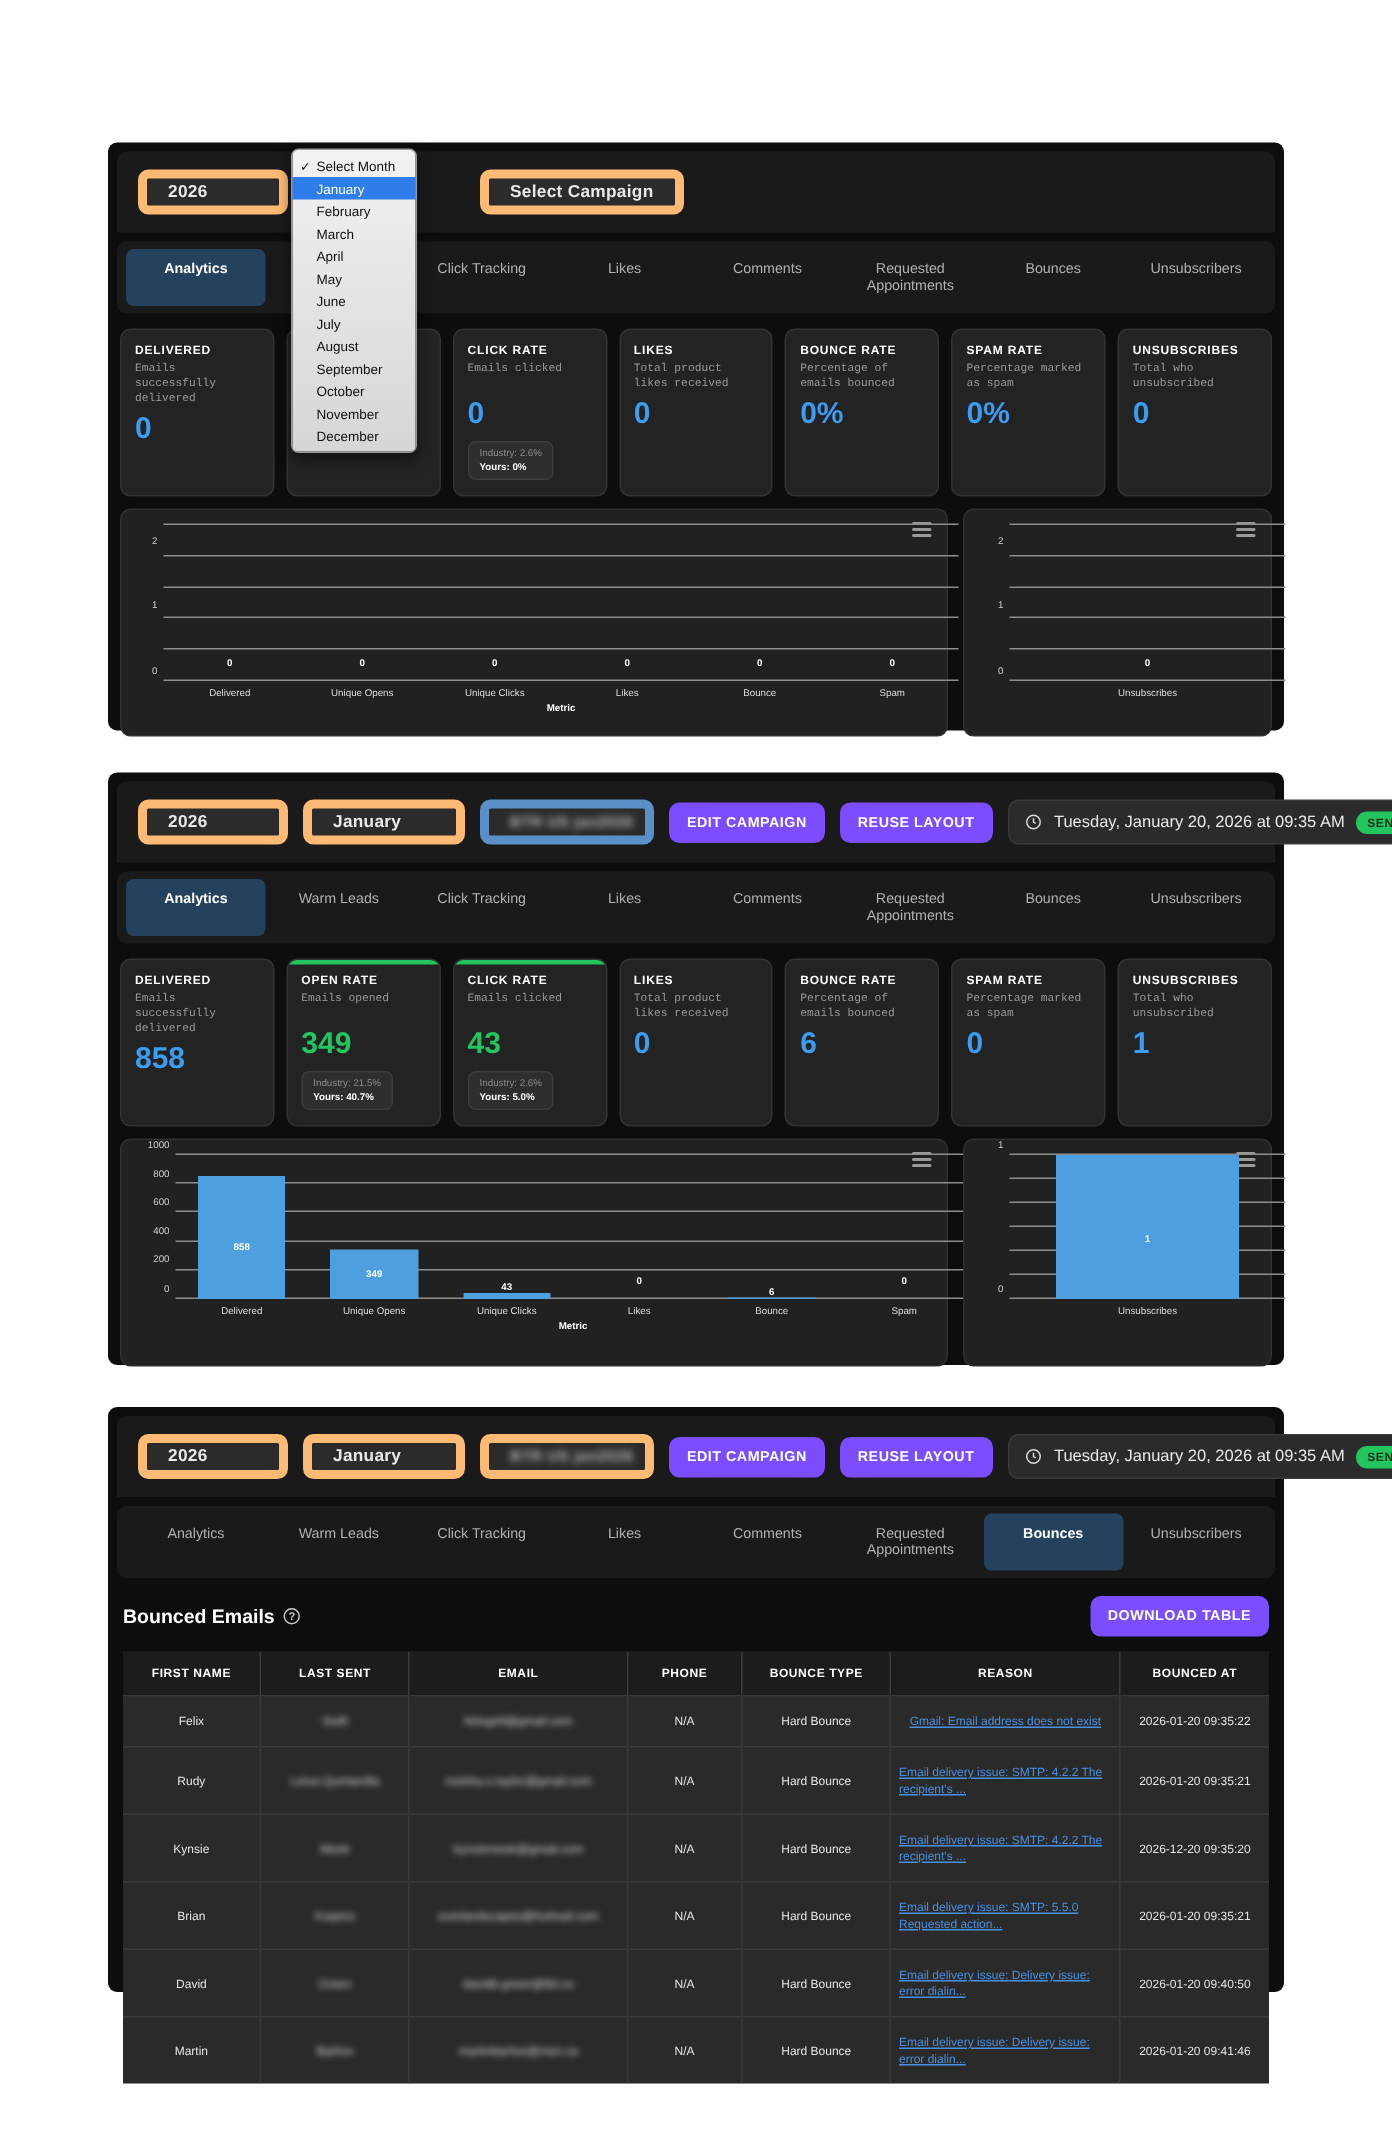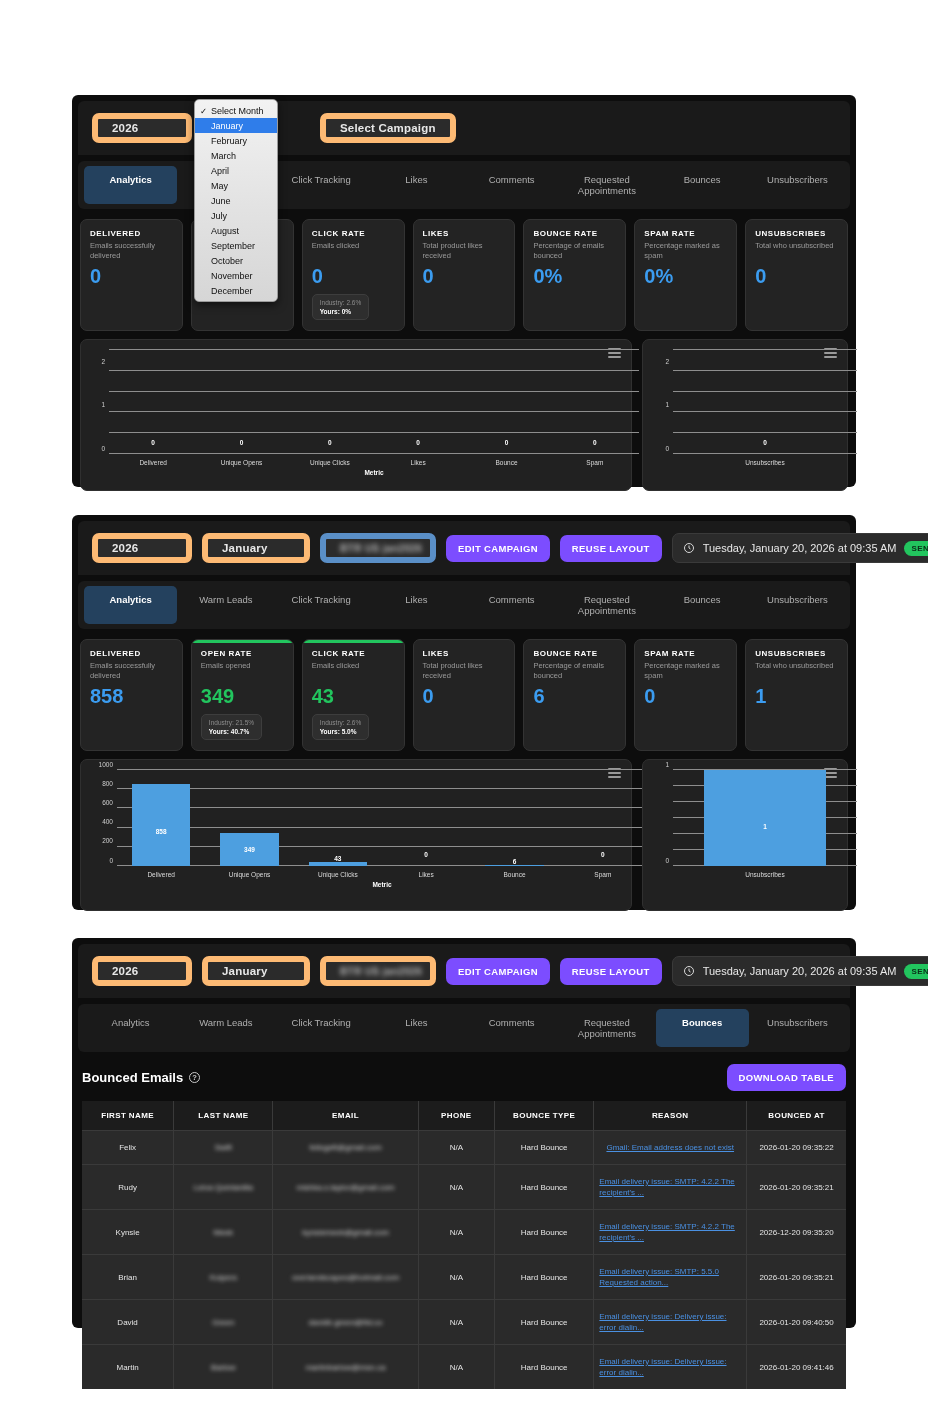--- a/index.html
+++ b/index.html
@@ -172,20 +172,21 @@
     position: absolute; left: 0; right: 0; top: 0;
     height: 2.5px; background: #22c55e;
   }
   .card-title {
     font-size: 8px; font-weight: 700; color: #ffffff;
     letter-spacing: .55px; margin-bottom: 3px;
   }
   .card-sub {
     font-size: 7.5px; color: #9a9a9a; line-height: 10px;
     min-height: 20px;
+    font-family: Liberation Mono, monospace;
   }
   .card-value {
     font-size: 20px; font-weight: 700; margin-top: 4px;
     line-height: 22px;
   }
   .v-blue  { color: #3b9cf0; }
   .v-green { color: #22c55e; }
   .bench {
     margin-top: 7px;
     background: #2e2e2e;
@@ -605,21 +606,21 @@
         <col style="width:13%">
         <col style="width:19%">
         <col style="width:10%">
       <col style="width:13%">
         <col style="width:20%">
         <col style="width:13%">
     </colgroup>
     <thead>
         <tr id="p3-head">
           <th>FIRST NAME</th>
-          <th>LAST NAME</th>
+          <th>LAST SENT</th>
           <th>EMAIL</th>
           <th>PHONE</th>
           <th>BOUNCE TYPE</th>
           <th>REASON</th>
           <th>BOUNCED AT</th>
         </tr>
       </thead>
     <tbody id="p3-body">
         <tr>
           <td>Felix</td>

